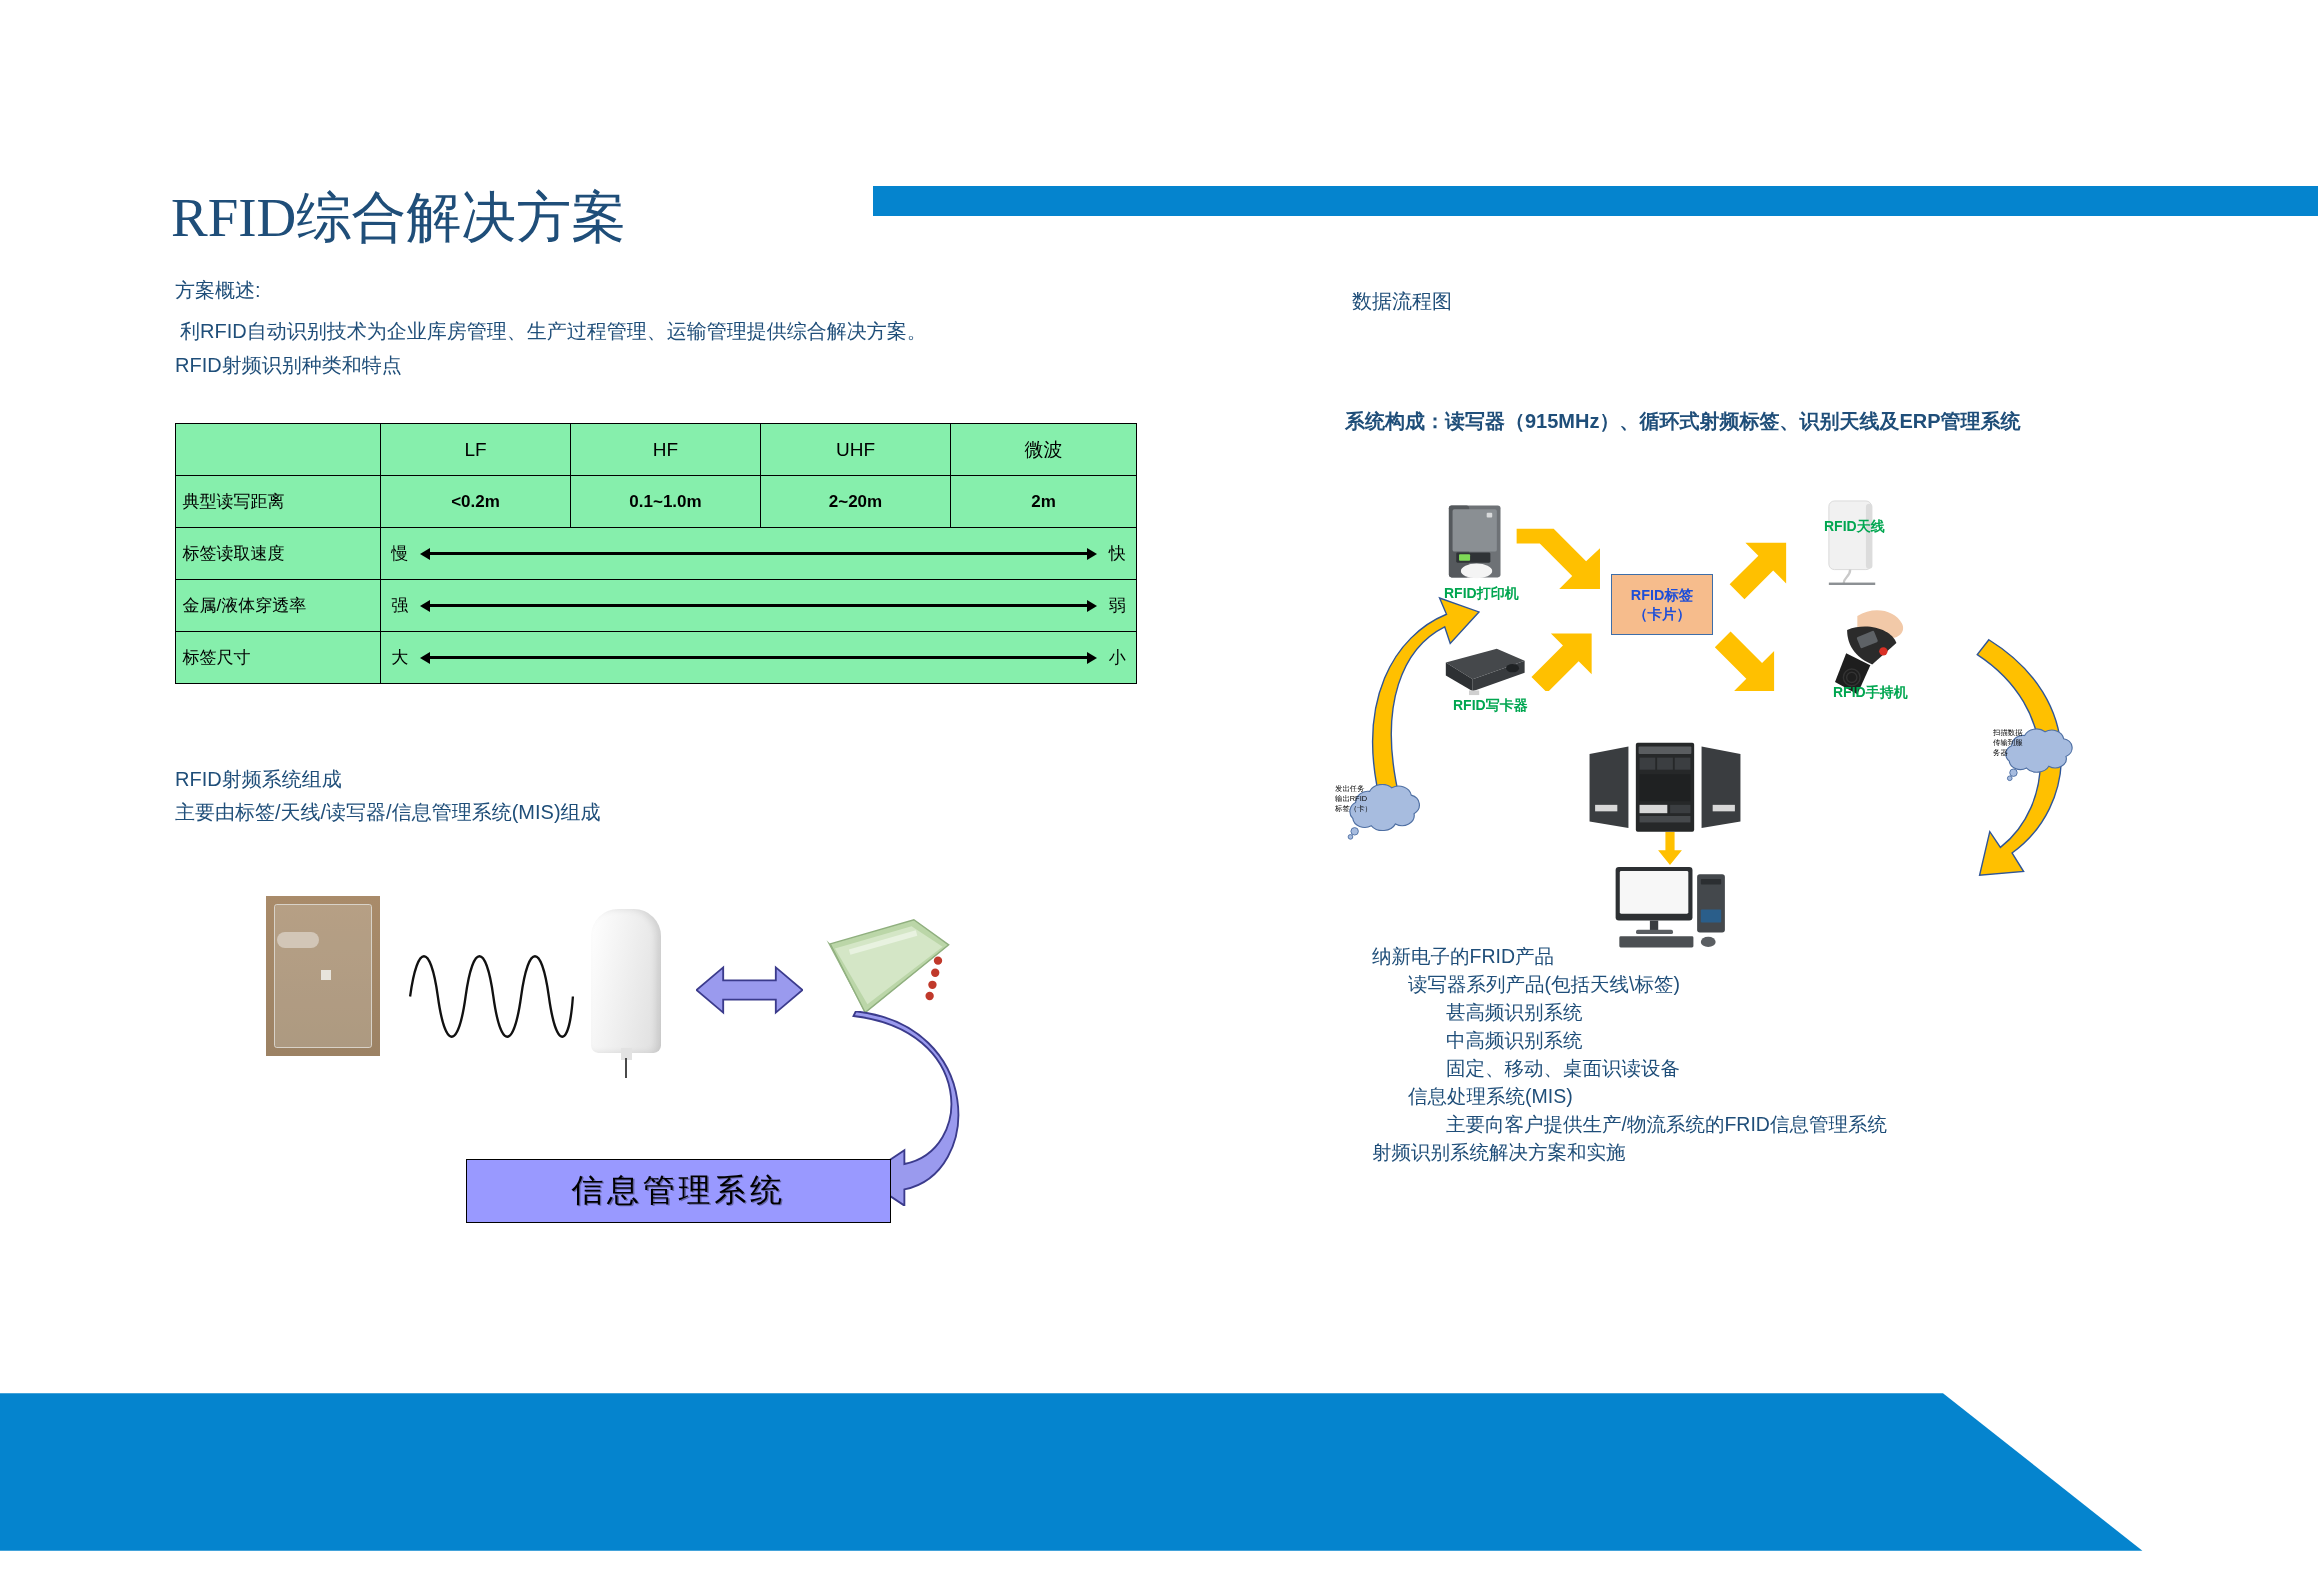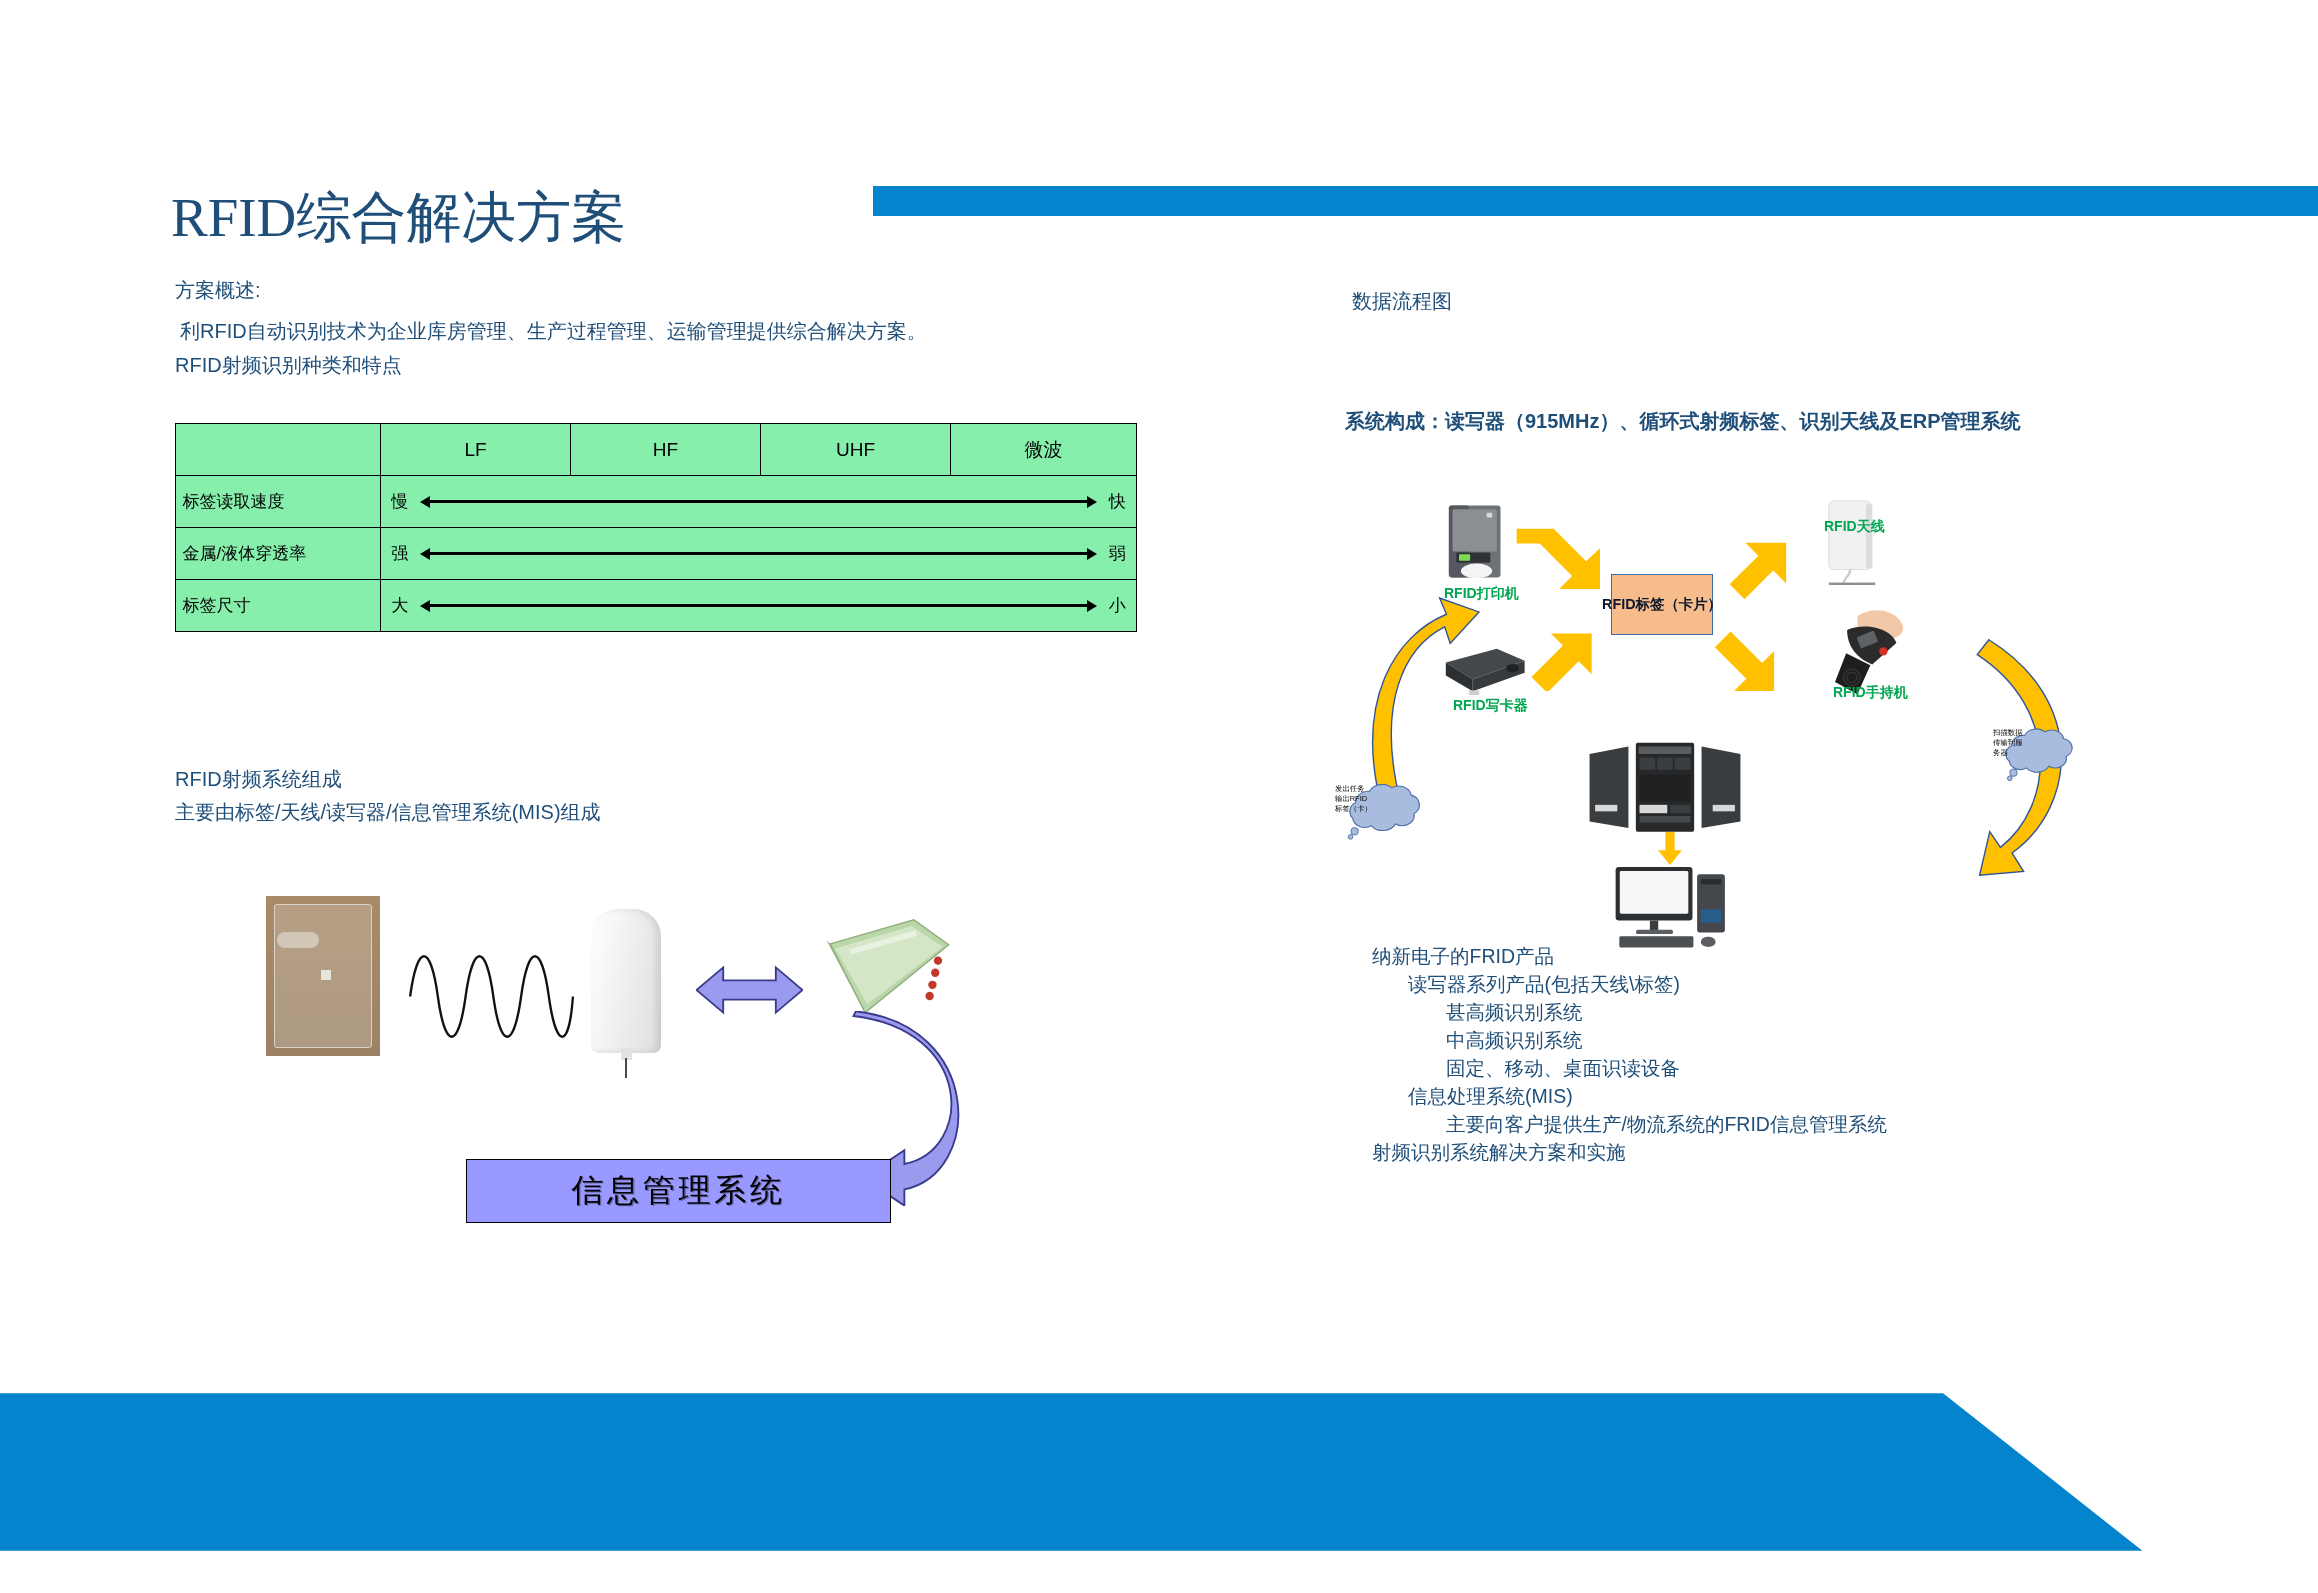--- a/index.html
+++ b/index.html
@@ -88,22 +88,22 @@
   
   .green{color:#00A650;font-weight:bold;white-space:nowrap;}
   .g26{font-size:14px;}
   #lbl-printer{left:1444px;top:585px;}
   #lbl-writer{left:1453px;top:697px;}
   #lbl-antenna{left:1824px;top:518px;}
   #lbl-handheld{left:1833px;top:684px;}
 
   #tag-box{left:1611px;top:574px;width:100px;height:59px;
     background:#F6BC8C;border:1.4px solid #3E6EA8;
-    display:flex;flex-direction:row;align-items:center;justify-content:center;
-    color:#0f172a;font-weight:bold;font-size:14.4px;line-height:18.5px;white-space:nowrap;}
+    display:flex;flex-direction:column;align-items:center;justify-content:center;
+    color:#1d4ed8;font-weight:bold;font-size:14.4px;line-height:18.5px;white-space:nowrap;}
 
   
   #printer{left:1442px;top:499px;width:70px;height:83px;}
   #cardwriter{left:1442px;top:645px;width:86px;height:51px;}
   #panel-ant{left:1827px;top:499px;width:51px;height:86px;}
   #handheld{left:1822px;top:603px;width:93px;height:93px;}
   #servers{left:1584px;top:740px;width:162px;height:95px;}
   #desktop{left:1611px;top:863px;width:125px;height:86px;}
   #cloud-left{left:1335px;top:784px;width:101px;height:58px;}
   #cloud-right{left:1993px;top:728px;width:93px;height:55px;}
@@ -134,20 +134,27 @@
   <tbody>
     <tr>
       <td class="c0 hdr"></td>
       <td class="c1 hdr">LF</td>
       <td class="c2 hdr">HF</td>
       <td class="c3 hdr">UHF</td>
       <td class="c4 hdr">微波</td>
     </tr>
 
 
+    <tr>
+      <td class="c0 rowhdr">典型读写距离</td>
+      <td class="c1 val">&lt;0.2m</td>
+      <td class="c2 val">0.1~1.0m</td>
+      <td class="c3 val">2~20m</td>
+      <td class="c4 val">2m</td>
+    </tr>
 
     <tr>
       <td class="c0 rowhdr">标签读取速度</td>
       <td class="arrowcell" colspan="4">
         <div class="arrow-wrap">
           <span class="end">慢</span>
           <span class="arrow-line">
               <i class="arrow-head-l"></i>
             </span>
           <span class="end">快</span>

